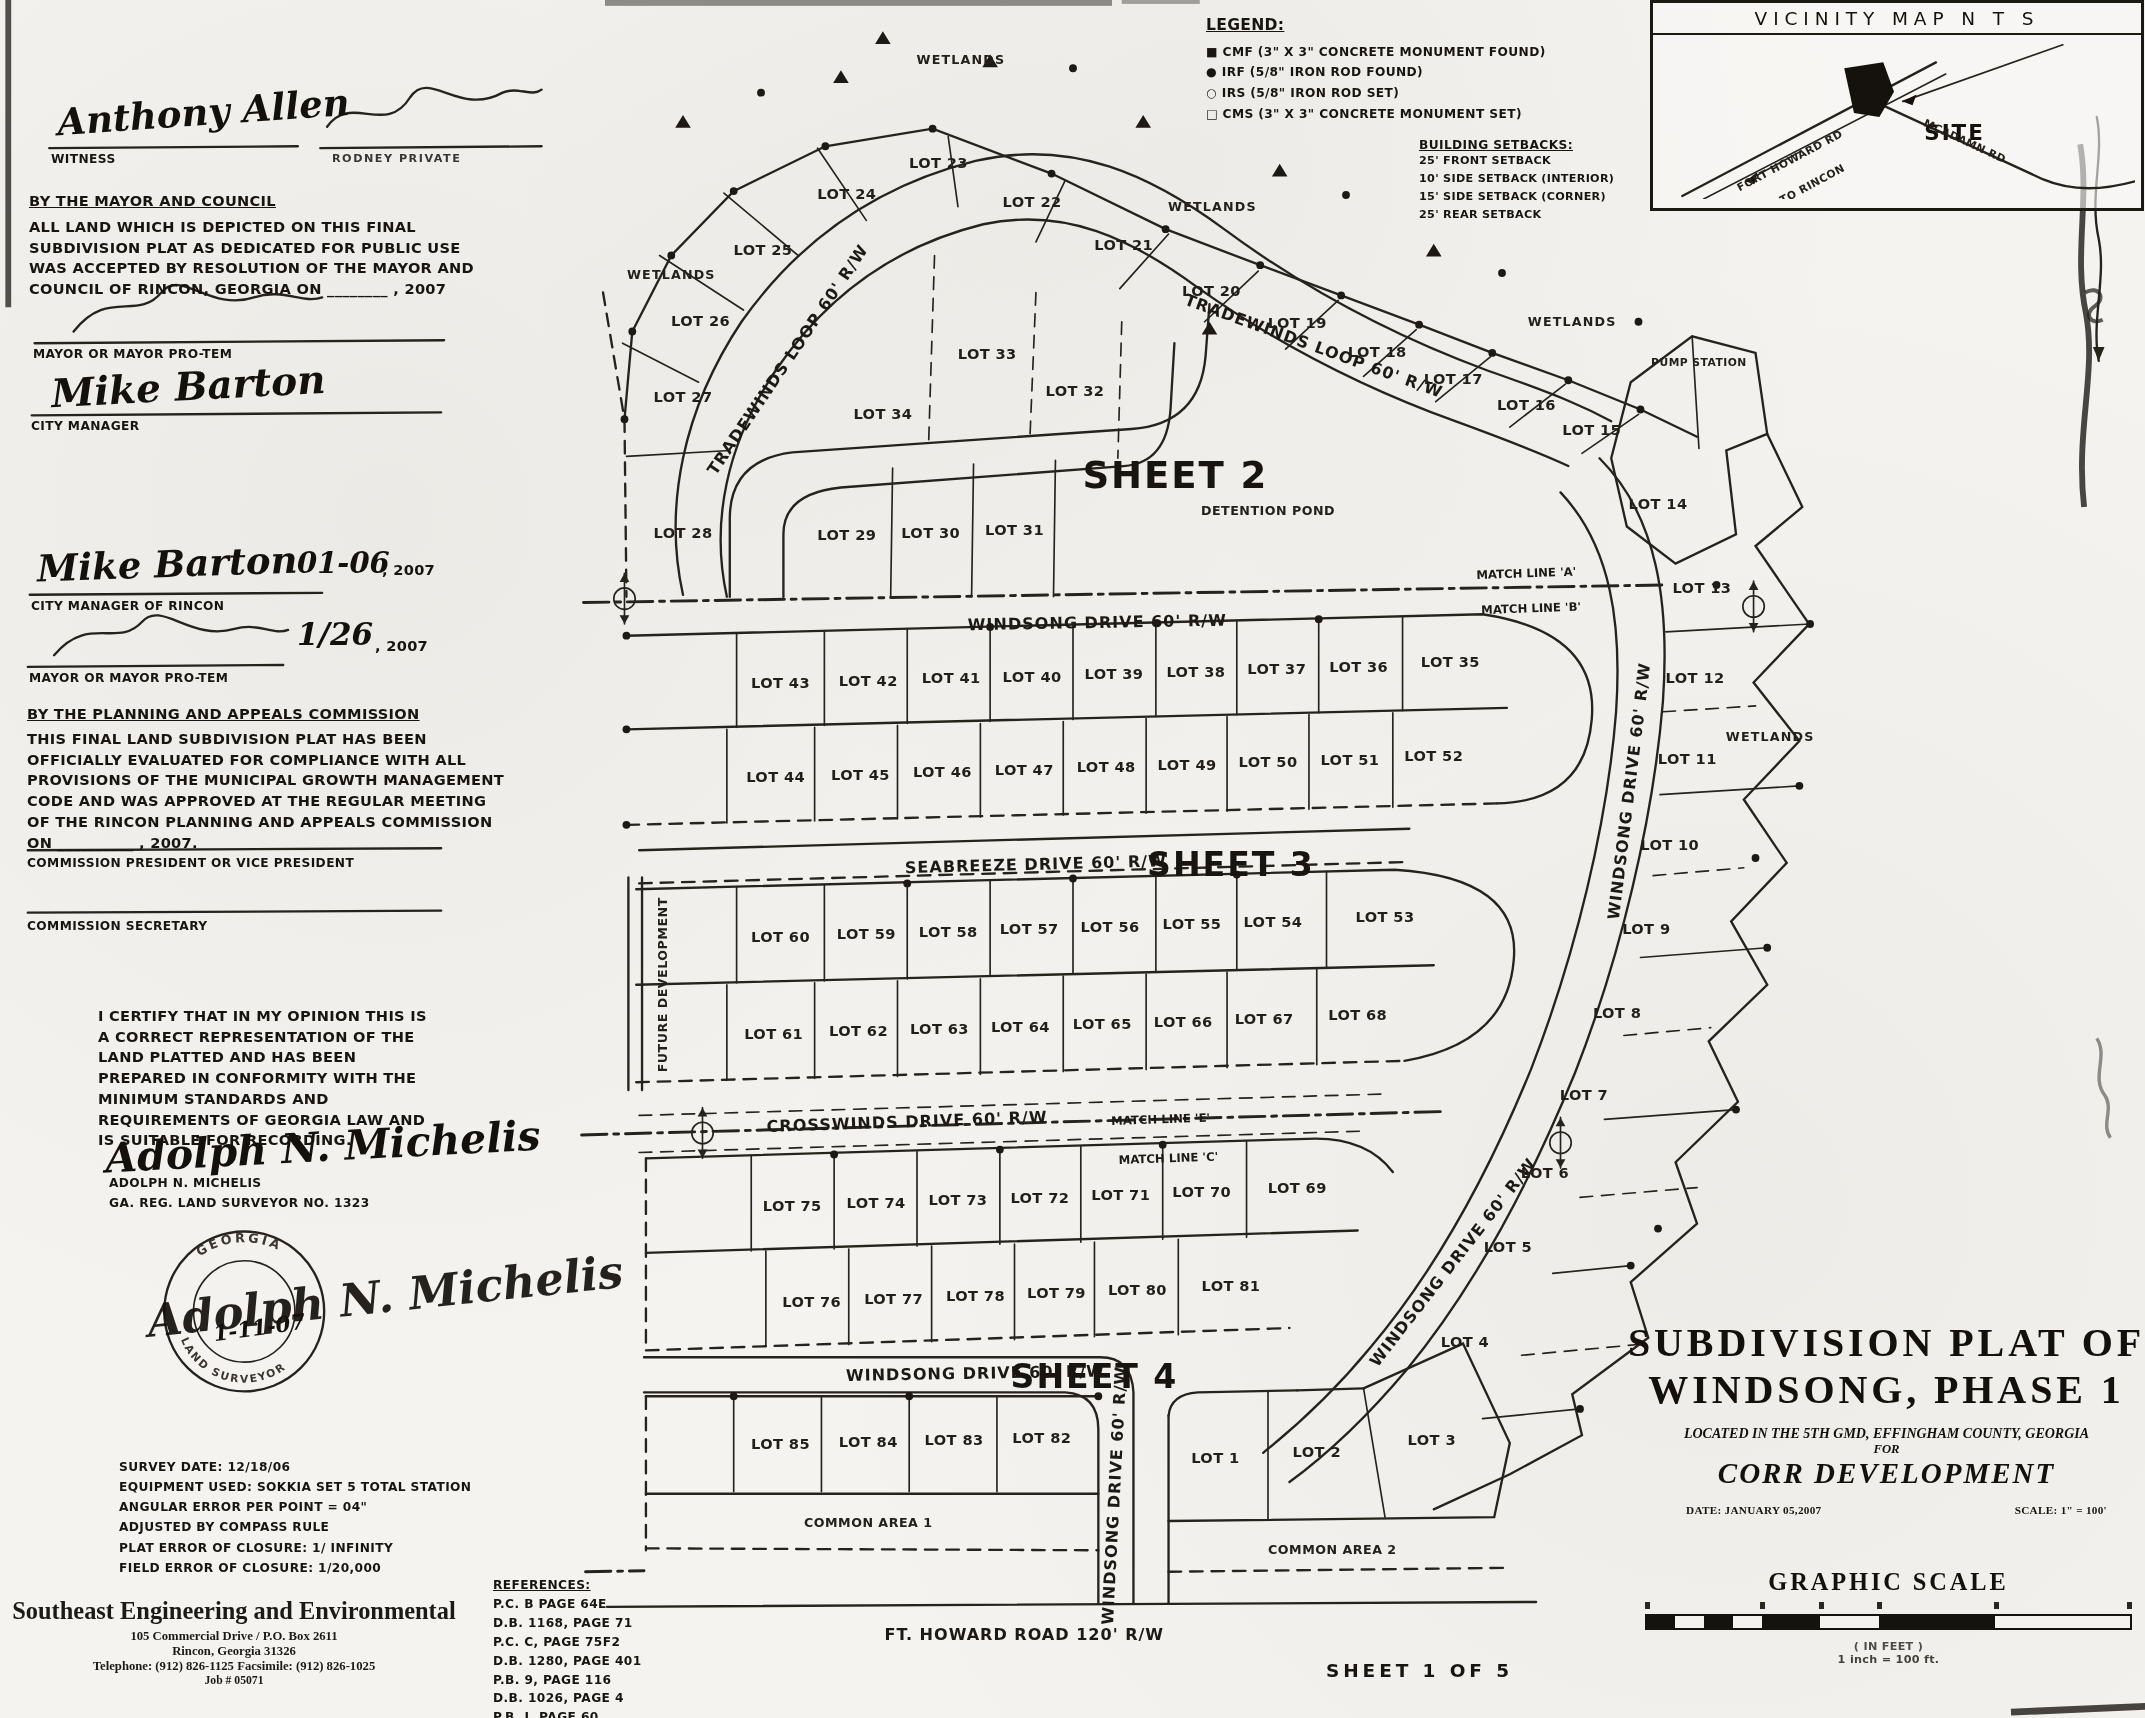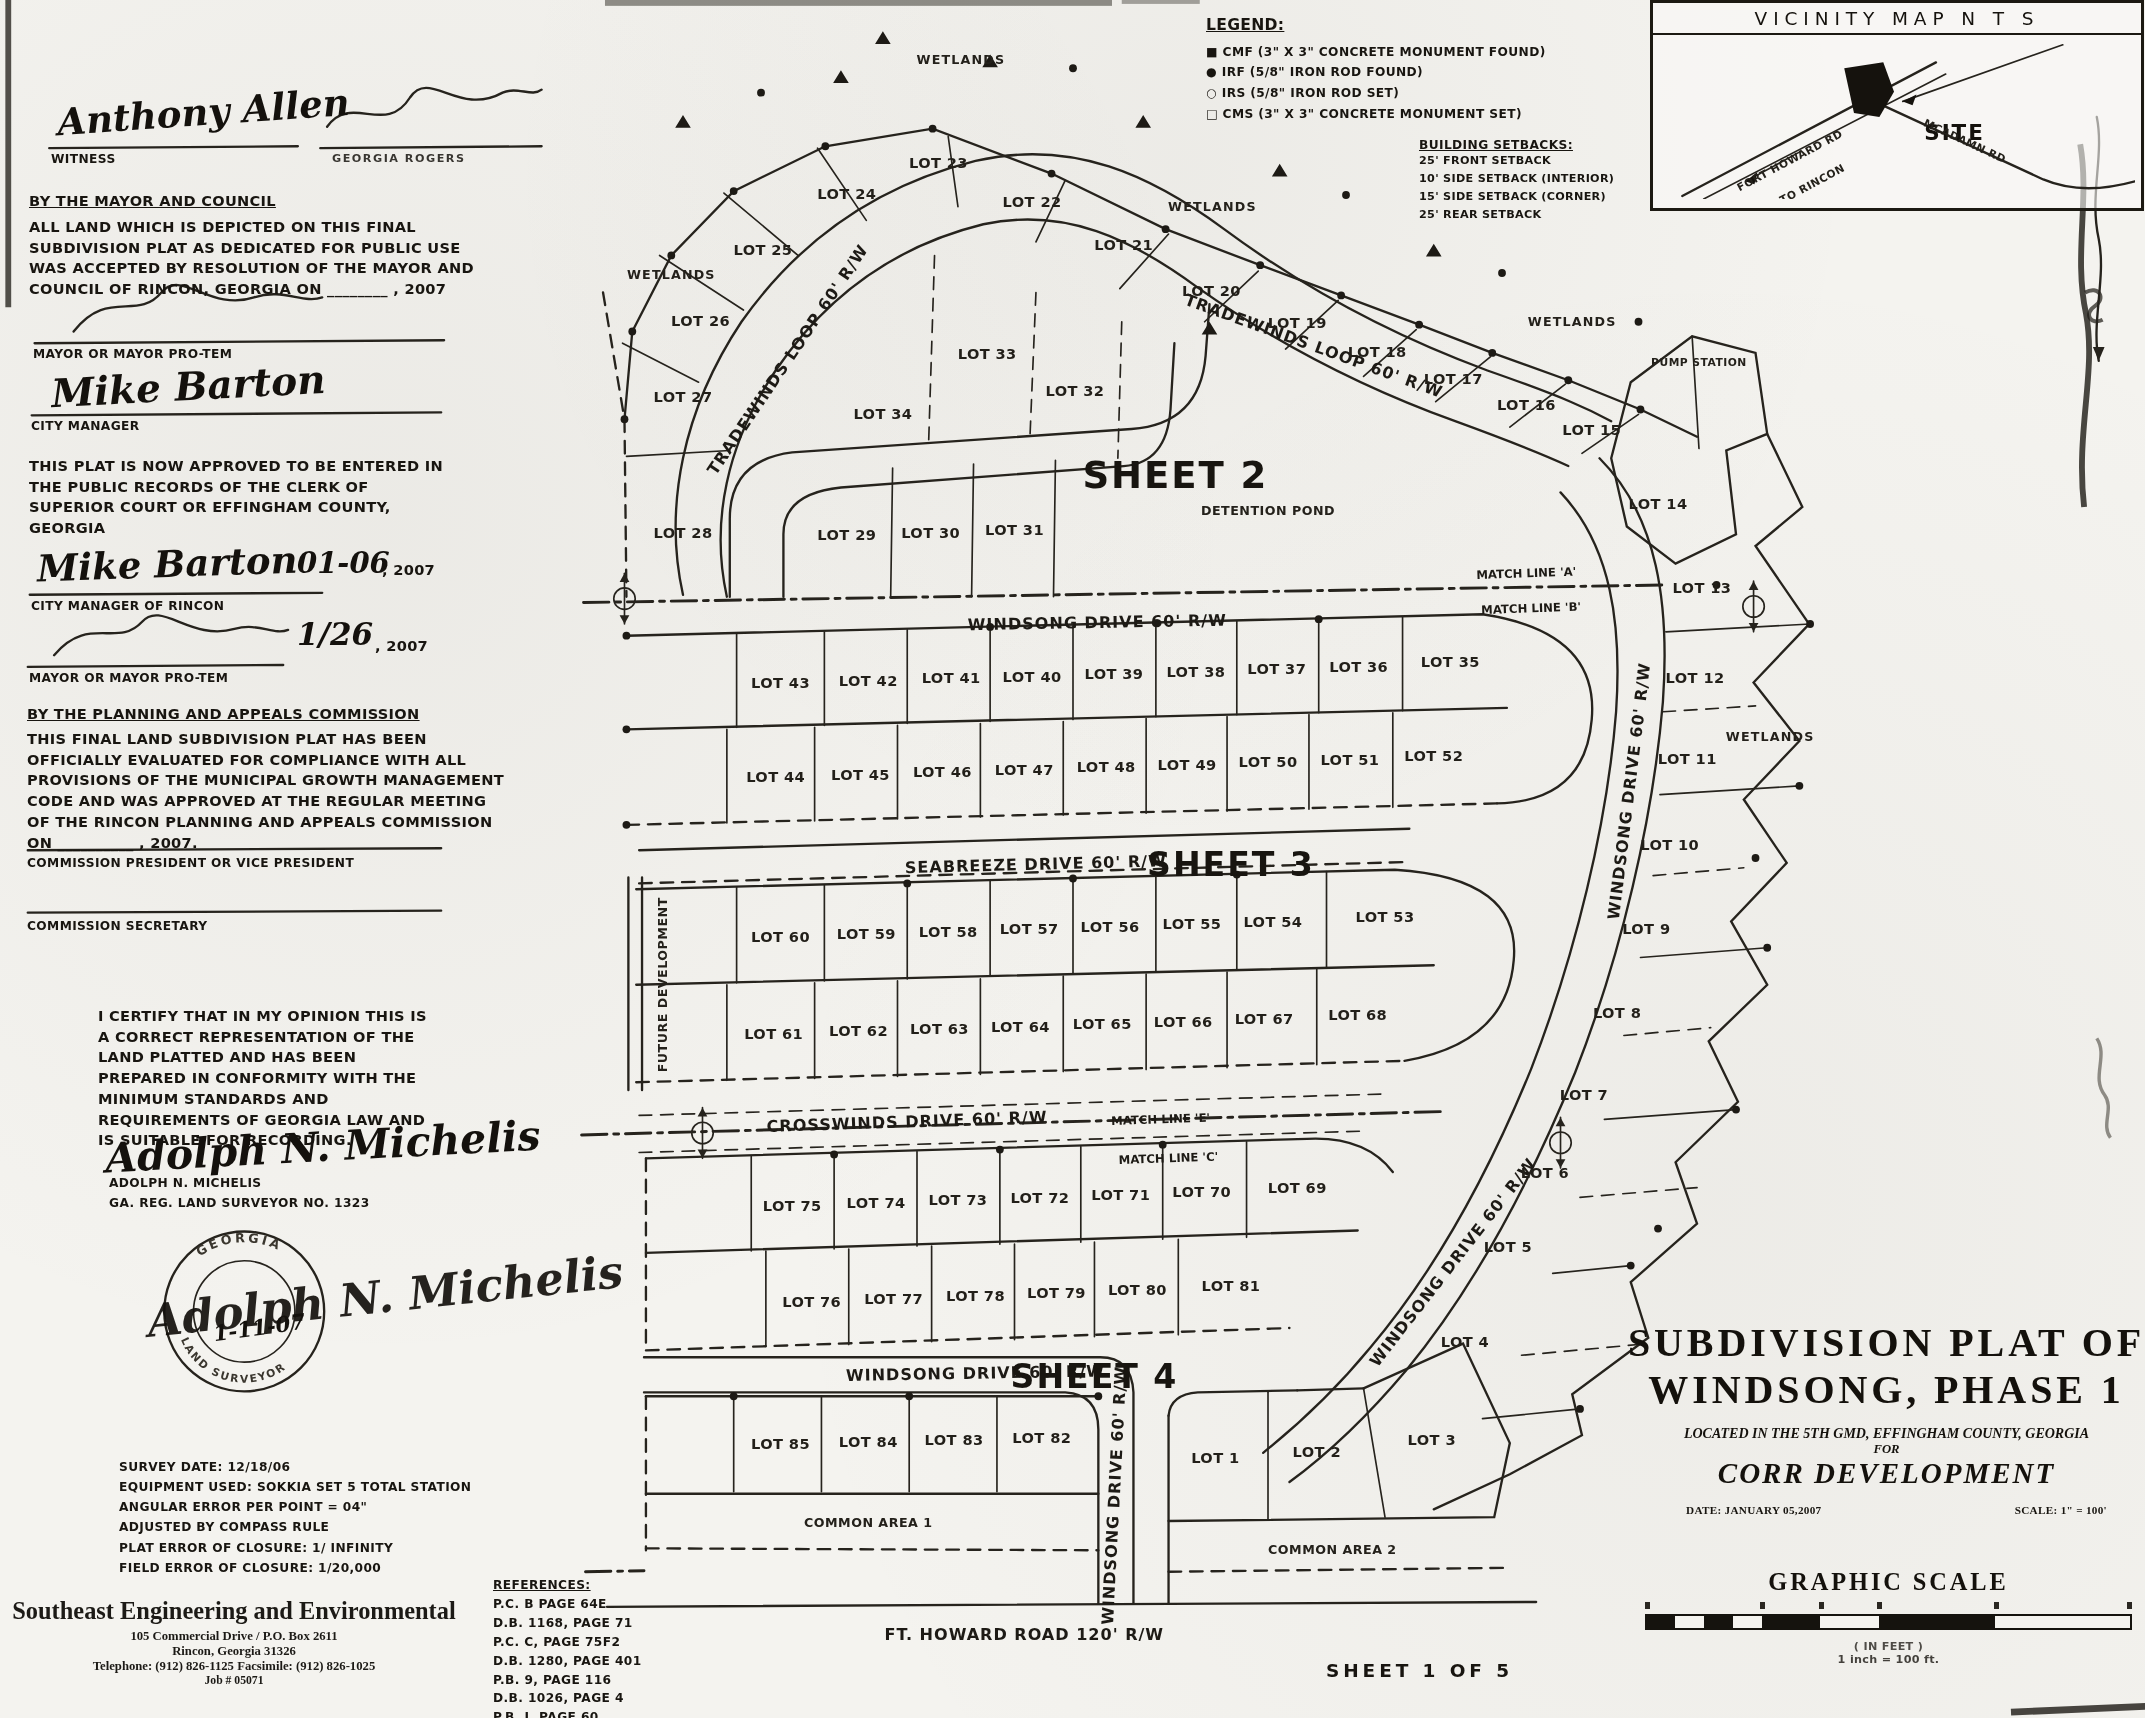--- a/index.html
+++ b/index.html
@@ -363,29 +363,28 @@
   </g>
 
   <g>
     <path d="M 2150,120 C 2158,160 2142,200 2152,245 C 2160,285 2144,330 2152,370" class="ln" stroke-width="4"></path>
     <path d="M 2152,370 l 6,-14 h -12 z" fill="#26231d"></path>
   </g>
 </svg>
 
 <div class="abs script" style="left:57px;top:90px;font-size:37px;transform:rotate(-4deg)">Anthony Allen</div>
 <div class="abs hand-sm" style="left:51px;top:152px">WITNESS</div>
-<div class="abs hand-xs" style="left:332px;top:152px;opacity:.85;letter-spacing:1.5px">GEORGIA ROGERS</div>
+<div class="abs hand-xs" style="left:332px;top:152px;opacity:.85;letter-spacing:1.5px">RODNEY PRIVATE</div>
 
 <div class="abs hand uh" style="left:29px;top:191px">BY THE MAYOR AND COUNCIL</div>
 <div class="abs hand" style="left:29px;top:217px;width:466px">ALL LAND WHICH IS DEPICTED ON THIS FINAL SUBDIVISION PLAT AS DEDICATED FOR PUBLIC USE WAS ACCEPTED BY RESOLUTION OF THE MAYOR AND COUNCIL OF RINCON, GEORGIA ON  ________ , 2007</div>
 <div class="abs hand-sm" style="left:33px;top:347px">MAYOR OR MAYOR PRO-TEM</div>
 <div class="abs script" style="left:51px;top:363px;font-size:39px;transform:rotate(-3deg)">Mike Barton</div>
 <div class="abs hand-sm" style="left:31px;top:419px">CITY MANAGER</div>
 
-<div class="abs hand" style="left:29px;top:456px;width:429px">THIS PLAT IS NOW APPROVED TO BE ENTERED IN THE PUBLIC RECORDS OF THE CLERK OF SUPERIOR COURT OR EFFINGHAM COUNTY, GEORGIA</div>
 <div class="abs script" style="left:37px;top:542px;font-size:37px;transform:rotate(-2deg)">Mike Barton</div>
 <div class="abs script" style="left:297px;top:546px;font-size:29px">01-06</div>
 <div class="abs hand" style="left:382px;top:560px">, 2007</div>
 <div class="abs hand-sm" style="left:31px;top:599px">CITY MANAGER OF RINCON</div>
 <div class="abs script" style="left:297px;top:616px;font-size:31px">1/26</div>
 <div class="abs hand" style="left:375px;top:636px">, 2007</div>
 <div class="abs hand-sm" style="left:29px;top:671px">MAYOR OR MAYOR PRO-TEM</div>
 
 <div class="abs hand uh" style="left:27px;top:704px">BY THE PLANNING AND APPEALS COMMISSION</div>
 <div class="abs hand" style="left:27px;top:729px;width:478px">THIS FINAL LAND SUBDIVISION PLAT HAS BEEN OFFICIALLY EVALUATED FOR COMPLIANCE WITH ALL PROVISIONS OF THE MUNICIPAL GROWTH MANAGEMENT CODE AND WAS APPROVED AT THE REGULAR MEETING OF THE RINCON PLANNING AND APPEALS COMMISSION ON  __________ , 2007.</div>

